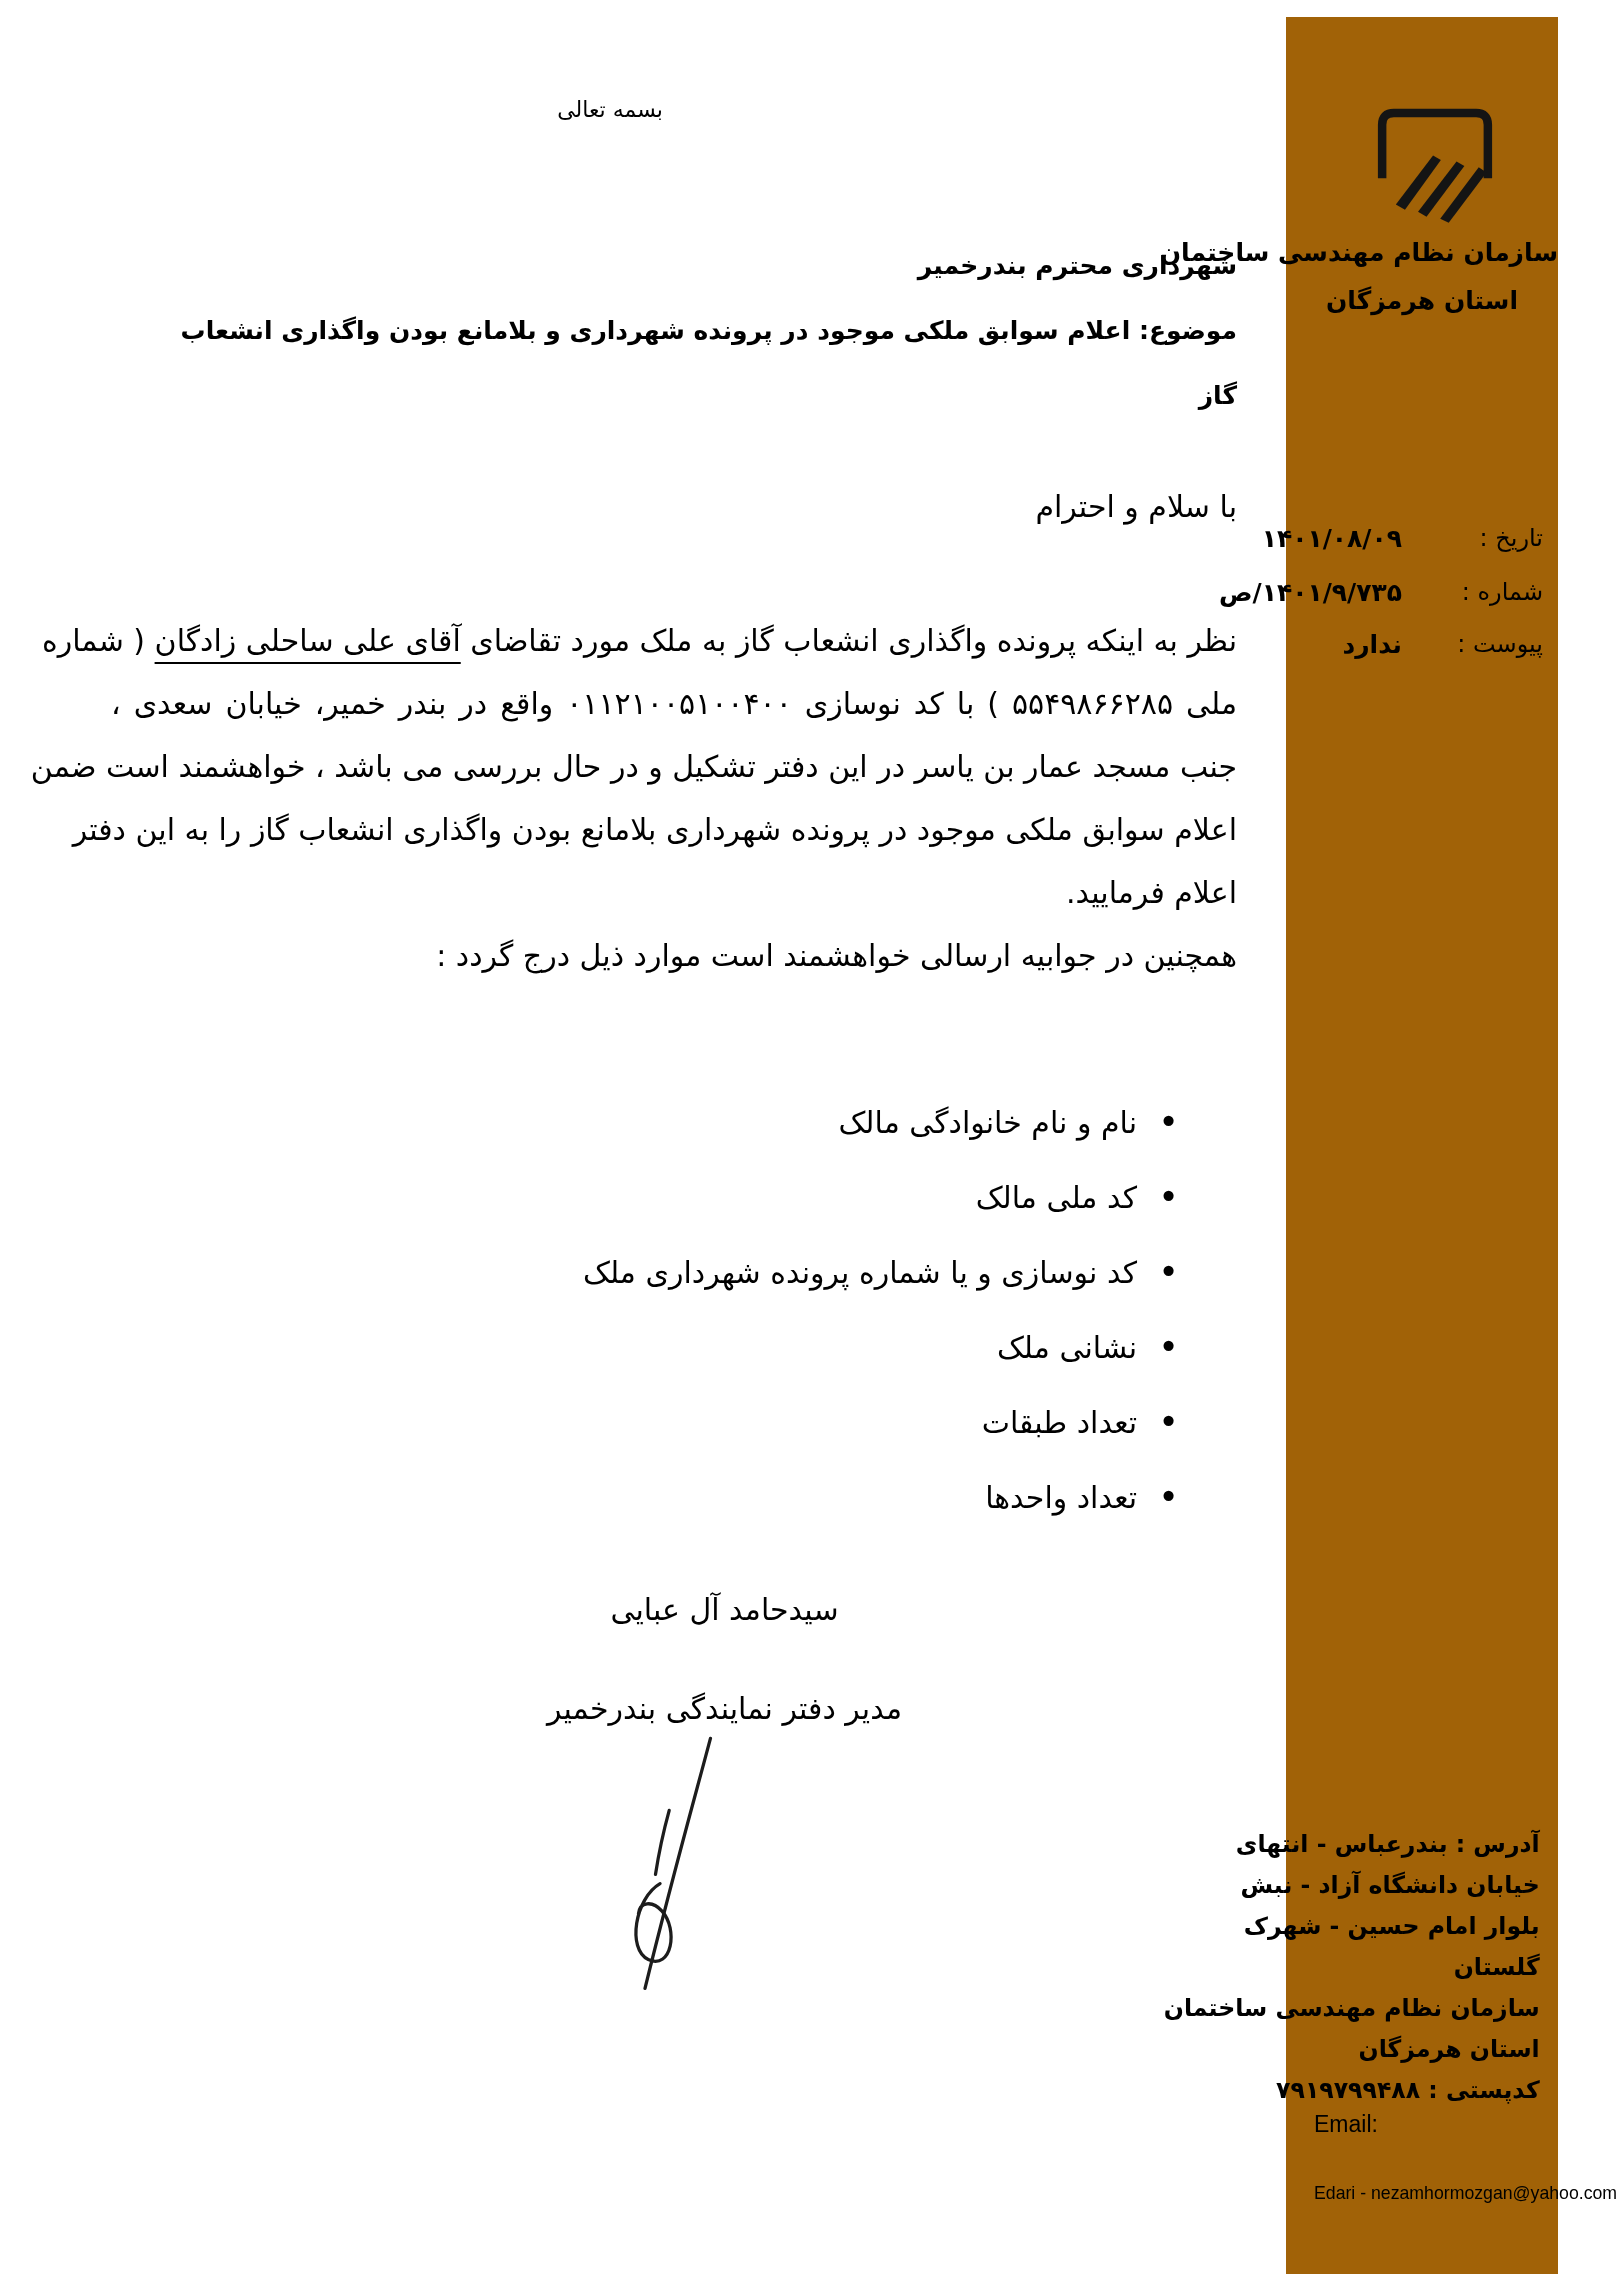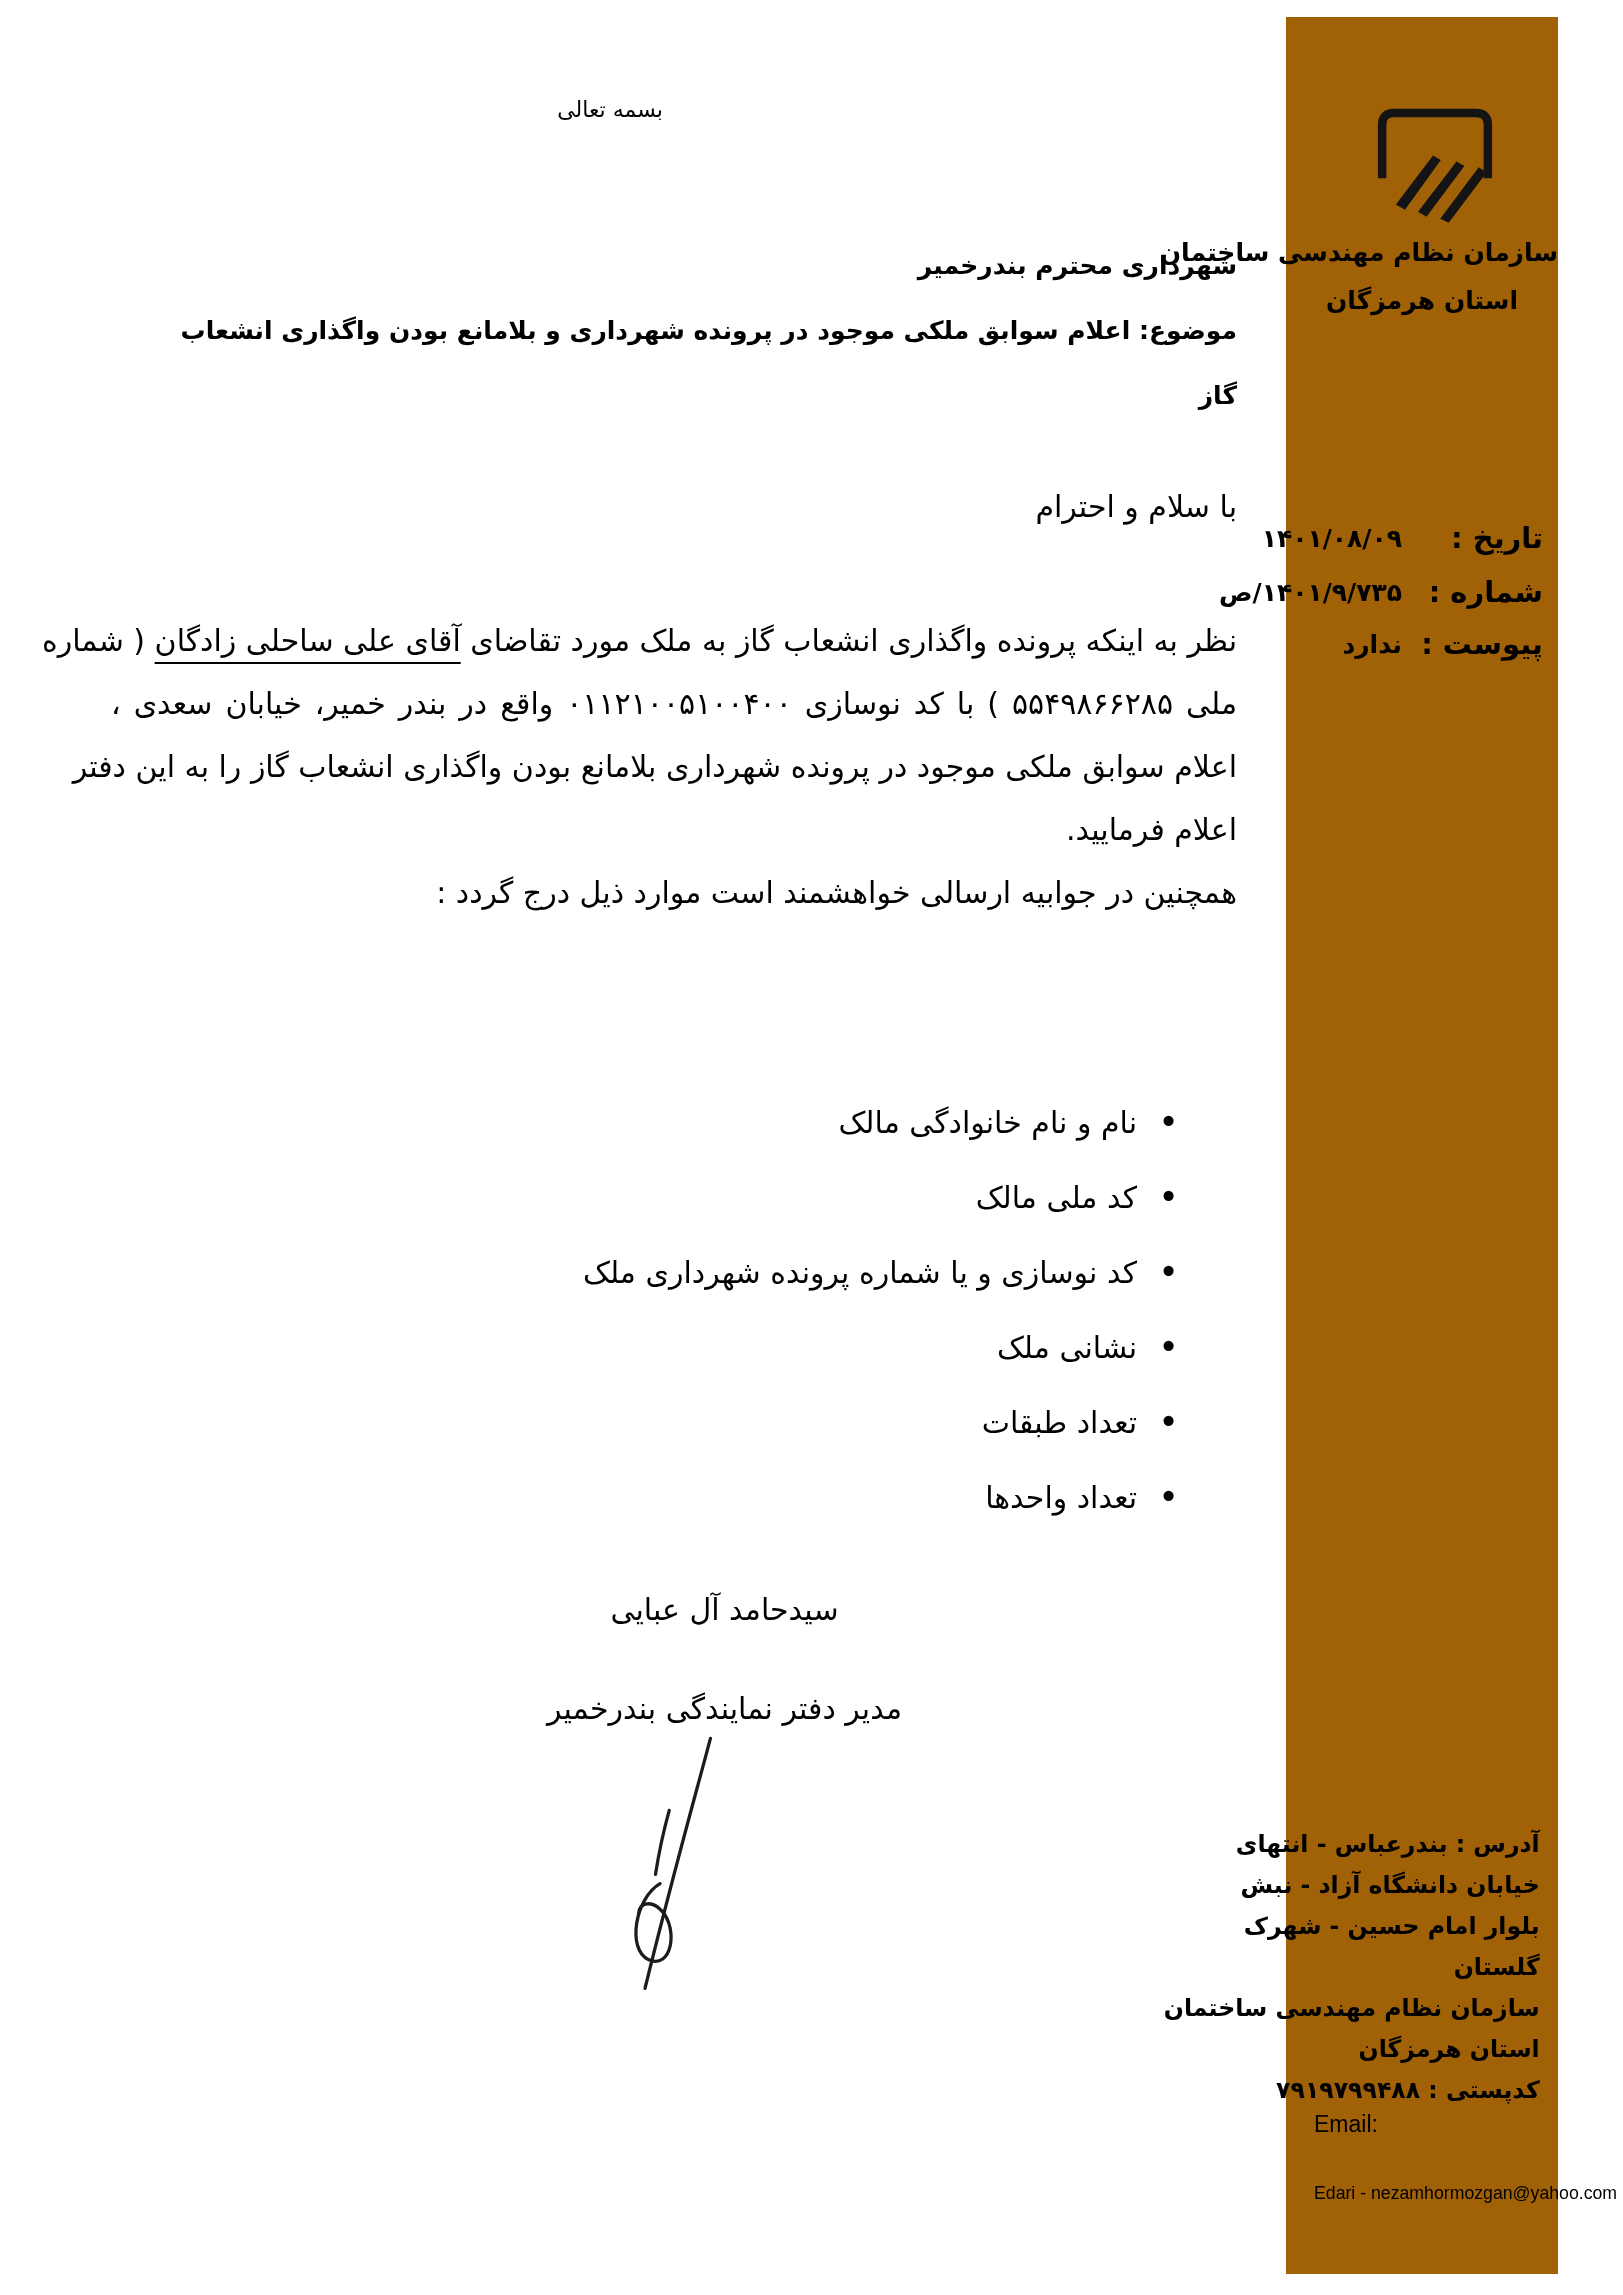--- a/index.html
+++ b/index.html
@@ -83,21 +83,21 @@
     height:39px; line-height:39px; direction:rtl; white-space:nowrap;
   }
   .org-line2 {
     top:264px; left:0; width:100%;
     text-align:center; font-size:25px; font-weight:bold;
     height:39px; line-height:39px; direction:rtl;
   }
   .field-row { left:0; width:100%; height:41px; }
   .field-row .flabel {
     position:absolute; right:15px; top:0;
-    font-size:29px; font-weight:bold; direction:rtl;
+    font-size:24px; font-weight:normal; direction:rtl;
     height:41px; line-height:41px; white-space:nowrap;
   }
   .field-row .fvalue {
     position:absolute; right:156px; top:0;
     font-size:25px; font-weight:bold; direction:rtl;
     height:41px; line-height:41px; white-space:nowrap;
   }
   .row-date       { top:501px; }
   .row-number     { top:555px; }
   .row-attachment { top:607px; }
@@ -129,20 +129,21 @@
   <div class="hline">شهرداری محترم بندرخمیر</div>
   <div class="hline">موضوع: اعلام سوابق ملکی موجود در پرونده شهرداری و بلامانع بودن واگذاری انشعاب</div>
   <div class="hline">گاز</div>
 </div>
 
 <div class="abs salutation">با سلام و احترام</div>
 
 <div class="abs paragraph">
   <div class="jline"><span>نظر به اینکه پرونده واگذاری انشعاب گاز به ملک مورد تقاضای </span><span class="uline">آقای علی ساحلی زادگان</span><span> ( شماره</span></div>
   <div class="jline">ملی ۵۵۴۹۸۶۶۲۸۵ ) با کد نوسازی ۰۱۱۲۱۰۰۵۱۰۰۴۰۰ واقع در بندر خمیر، خیابان سعدی ،</div>
+  <div class="jline">جنب مسجد عمار بن یاسر در این دفتر تشکیل و در حال بررسی می باشد ، خواهشمند است ضمن</div>
   <div class="jline">اعلام سوابق ملکی موجود در پرونده شهرداری بلامانع بودن واگذاری انشعاب گاز را به این دفتر</div>
   <div class="rline">اعلام فرمایید.</div>
   <div class="rline">همچنین در جوابیه ارسالی خواهشمند است موارد ذیل درج گردد :</div>
 </div>
 
 <ul class="abs bullet-list">
   <li>نام و نام خانوادگی مالک</li>
   <li>کد ملی مالک</li>
   <li>کد نوسازی و یا شماره پرونده شهرداری ملک</li>
   <li>نشانی ملک</li>

